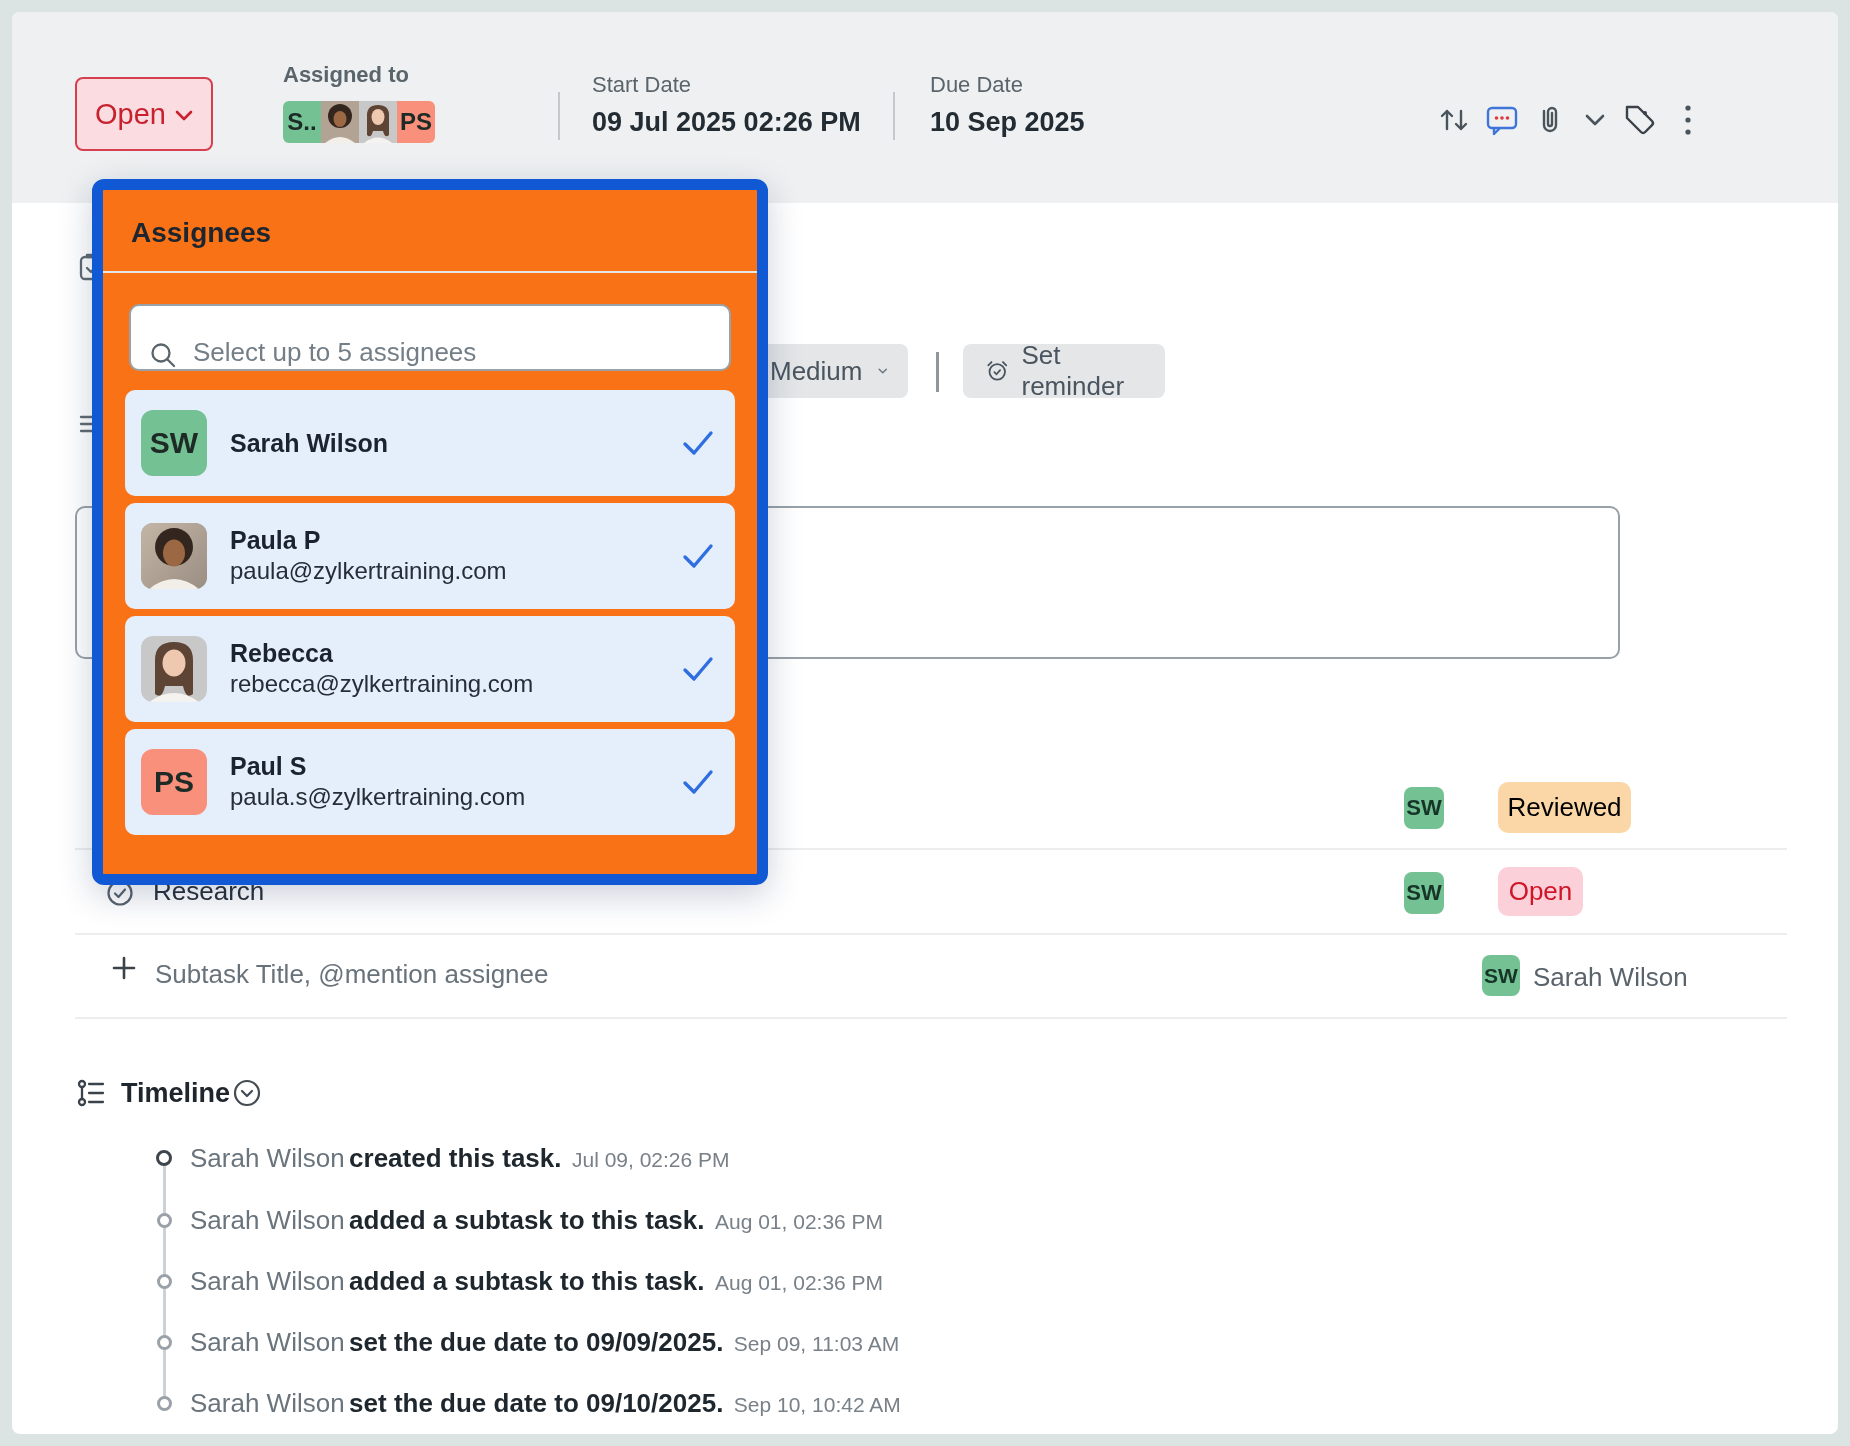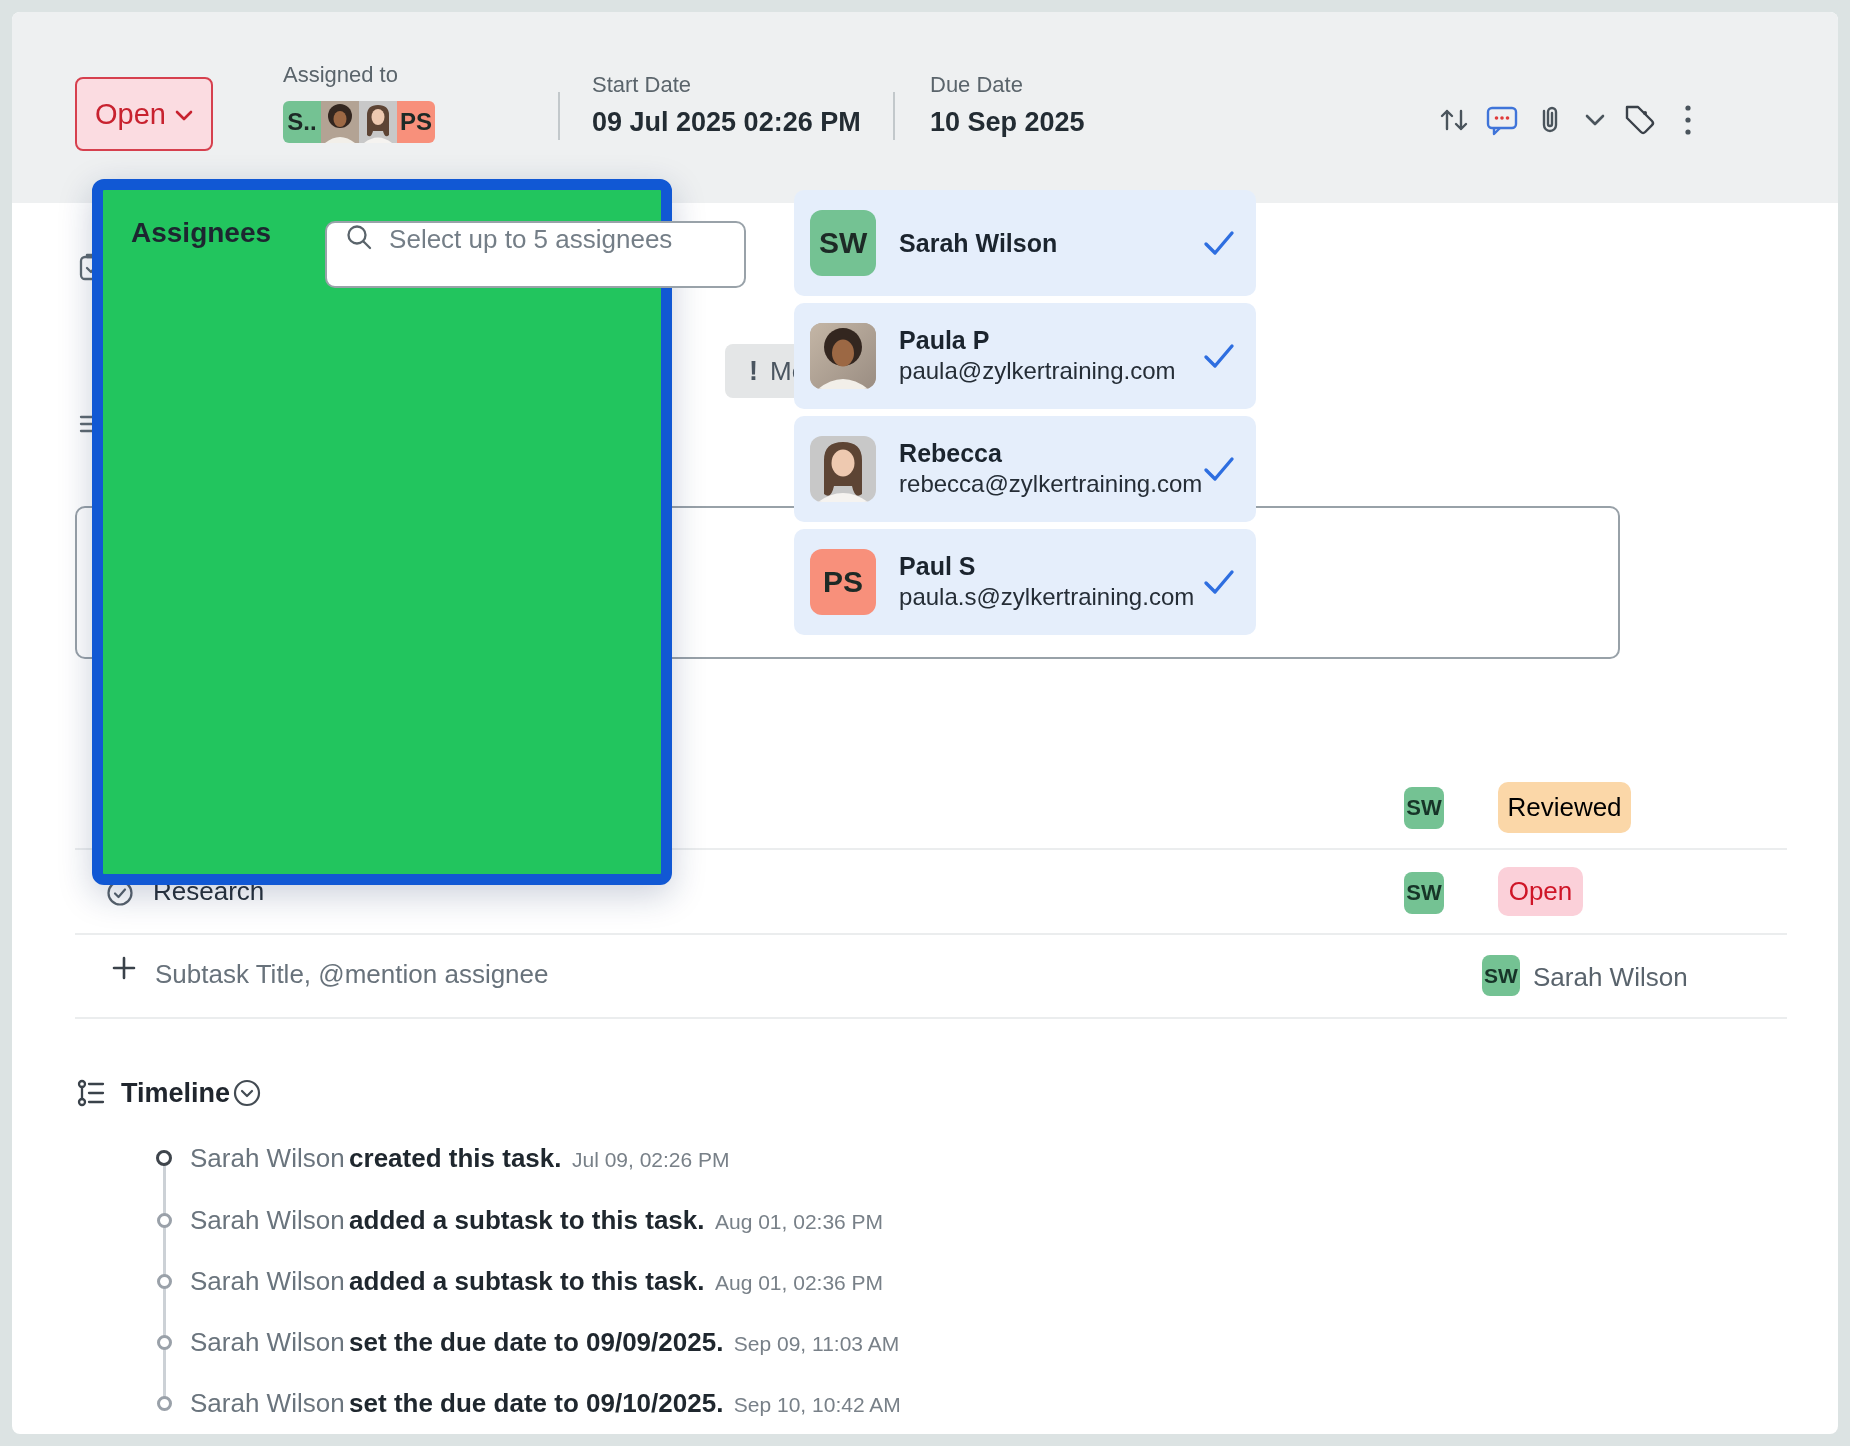--- a/index.html
+++ b/index.html
@@ -56,26 +56,26 @@
   .tl-title{color:#20262e;font-size:27px;font-weight:700;}
   .tl-line{left:163px;top:1164px;width:3px;height:240px;background:#ccd1d6;}
   .tl-dot{position:absolute;width:15px;height:15px;border-radius:50%;background:#fff;border:3px solid #9aa1a9;}
   .tl-dot.first{border:3.5px solid #3f454c;width:16px;height:16px;}
   .tl-entry{position:absolute;left:190px;white-space:nowrap;}
   .tl-actor{color:#6a747d;font-size:26px;}
   .tl-action{color:#1f272e;font-size:26px;font-weight:600;}
   .tl-time{color:#788088;font-size:21px;margin-left:6px;}
 
   
-  .popup{left:92px;top:179px;width:580px;height:706px;background:#22c55e;border:11px solid #1158d4;
-    border-radius:12px;z-index:50;box-shadow:0 10px 34px rgba(20,40,90,0.22);display:flex;flex-direction:row;}
+  .popup{left:92px;top:179px;width:676px;height:706px;background:#f97316;border:11px solid #1158d4;
+    border-radius:12px;z-index:50;box-shadow:0 10px 34px rgba(20,40,90,0.22);display:flex;flex-direction:column;}
   .popup-title{padding:27px 28px 22px 28px;font-size:28px;font-weight:700;color:#1d2630;}
   .popup-hr{height:2px;background:#e5e7e9;width:100%;}
   .search-box{margin:31px 26px 19px 26px;height:67px;border:2px solid #99a2a9;border-radius:10px;
-    display:flex;align-items:flex-start;padding:0 18px;gap:14px;background:#fff;}
+    display:flex;align-items:flex-end;padding:0 18px;gap:14px;background:#fff;}
   .search-box input{border:none;outline:none;flex:1;font-size:26px;color:#30393f;background:transparent;
     font-family:"Liberation Sans","DejaVu Sans",sans-serif;}
   .search-box input::placeholder{color:#747e87;opacity:1;}
   .member-list{padding:0 22px;}
   .member{height:106px;background:#e5eefb;border-radius:10px;margin-bottom:7px;display:flex;
     align-items:center;padding:0 20px 0 16px;cursor:pointer;}
   .m-avatar{width:66px;height:66px;border-radius:12px;flex:none;display:flex;align-items:center;
     justify-content:center;font-size:30px;font-weight:700;color:#1d2a26;overflow:hidden;}
   .m-text{margin-left:23px;flex:1;min-width:0;}
   .m-name{font-size:25px;font-weight:700;color:#1b242e;line-height:1.2;}
@@ -89,21 +89,21 @@
   <div class="abs card"></div>
   <div class="abs topbar"></div>
 
   <div class="abs open-btn">
     <span>Open</span>
     <svg width="18" height="12" viewBox="0 0 18 12">
         <polyline points="2,2 9,9 16,2" fill="none" stroke="#c8222f" stroke-width="2.6" stroke-linecap="round" stroke-linejoin="round"></polyline>
       </svg>
   </div>
 
-  <div class="abs field-label" style="left:283px;top:62px;">Assigned to</div>
+  <div class="abs field-label" style="left:283px;top:62px;font-weight:bold;">Assigned to</div>
   <div class="abs avatar-strip">
     <div class="av-tile" style="background:#74c293;">S..</div>
     <div class="av-tile">
       <svg width="38" height="42" viewBox="0 0 38 42">
           <rect width="38" height="42" fill="#b3a394"></rect>
           <circle cx="19" cy="15" r="12" fill="#33261f"></circle>
           <ellipse cx="19" cy="18" rx="6.5" ry="8" fill="#9c6844"></ellipse>
           <path d="M4 42 Q19 30 34 42 Z" fill="#f2efe9"></path>
         </svg>
     </div>

